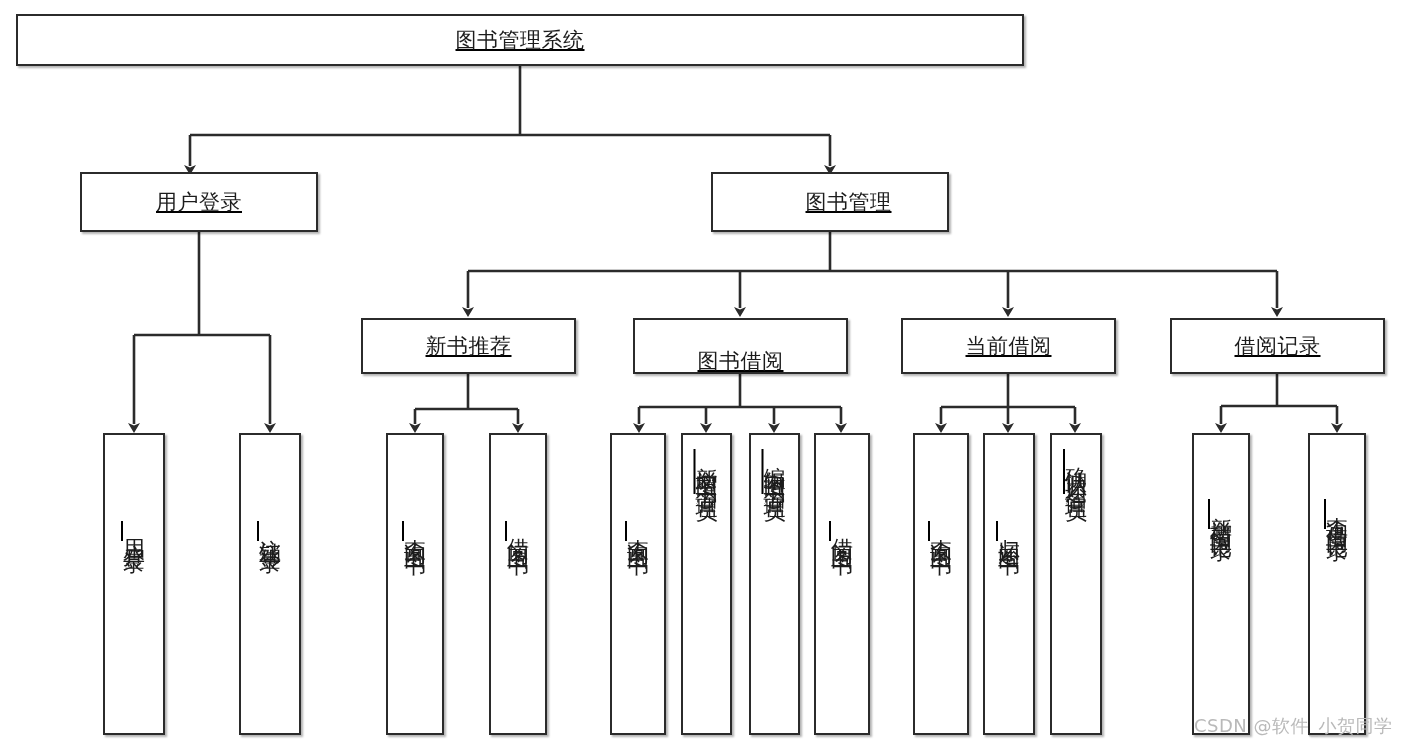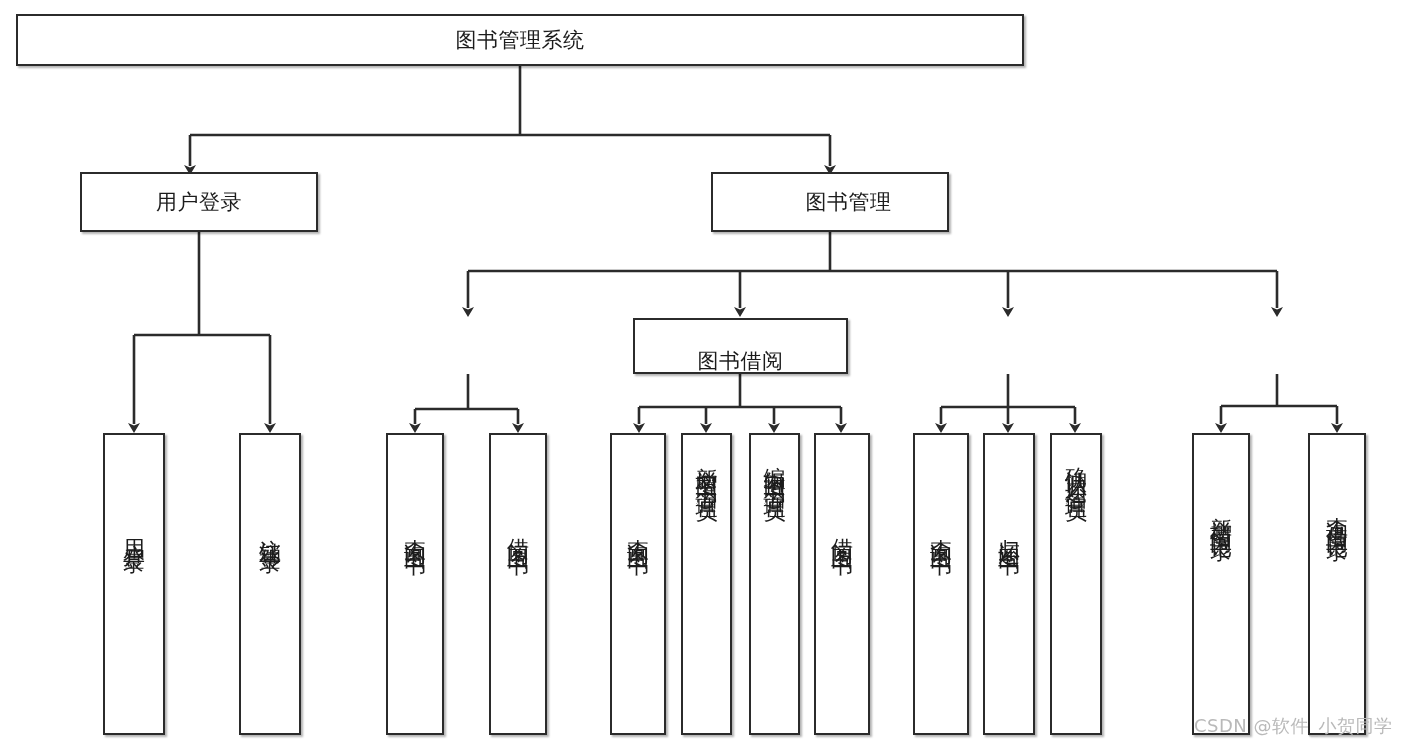--- a/index.html
+++ b/index.html
@@ -28,20 +28,21 @@
   .node {
     position: absolute;
     box-sizing: border-box;
     background: #ffffff;
     border: 2px solid #2b2b2b;
     box-shadow: 2px 2px 2px rgba(0,0,0,0.30);
     display: flex;
     align-items: center;
     justify-content: center;
     z-index: 5;
+    text-decoration: underline;
   }
   .node-label {
     color: #1c1c1c;
     font-size: 21px;
     line-height: 1.05;
     letter-spacing: 0.5px;
     white-space: nowrap;
     text-align: center;
   }
   
@@ -130,26 +131,35 @@
   </div>
 
   <div class="node" style="left:80px; top:172px; width:238px; height:60px;">
     <span class="node-label">用户登录</span>
   </div>
 
   <div class="node" style="left:711px; top:172px; width:238px; height:60px;padding-left:37px;">
     <span class="node-label">图书管理</span>
   </div>
 
+  <div class="node" style="left:361px; top:318px; width:215px; height:56px;">
+    <span class="node-label">新书推荐</span>
+  </div>
 
   <div class="node" style="left:633px; top:318px; width:215px; height:56px;align-items:flex-end;">
     <span class="node-label">图书借阅</span>
   </div>
 
-
+  <div class="node" style="left:901px; top:318px; width:215px; height:56px;">
+    <span class="node-label">当前借阅</span>
+  </div>
+
+  <div class="node" style="left:1170px; top:318px; width:215px; height:56px;">
+    <span class="node-label">借阅记录</span>
+  </div>
 
   <div class="node leaf leaf-pad-short" style="left:103px; top:433px; width:62px; height:302px;">
     <span class="node-label">用户登录</span>
   </div>
 
   <div class="node leaf leaf-pad-short" style="left:239px; top:433px; width:62px; height:302px;">
     <span class="node-label">注销登录</span>
   </div>
 
   <div class="node leaf leaf-pad-short" style="left:386px; top:433px; width:58px; height:302px;">

